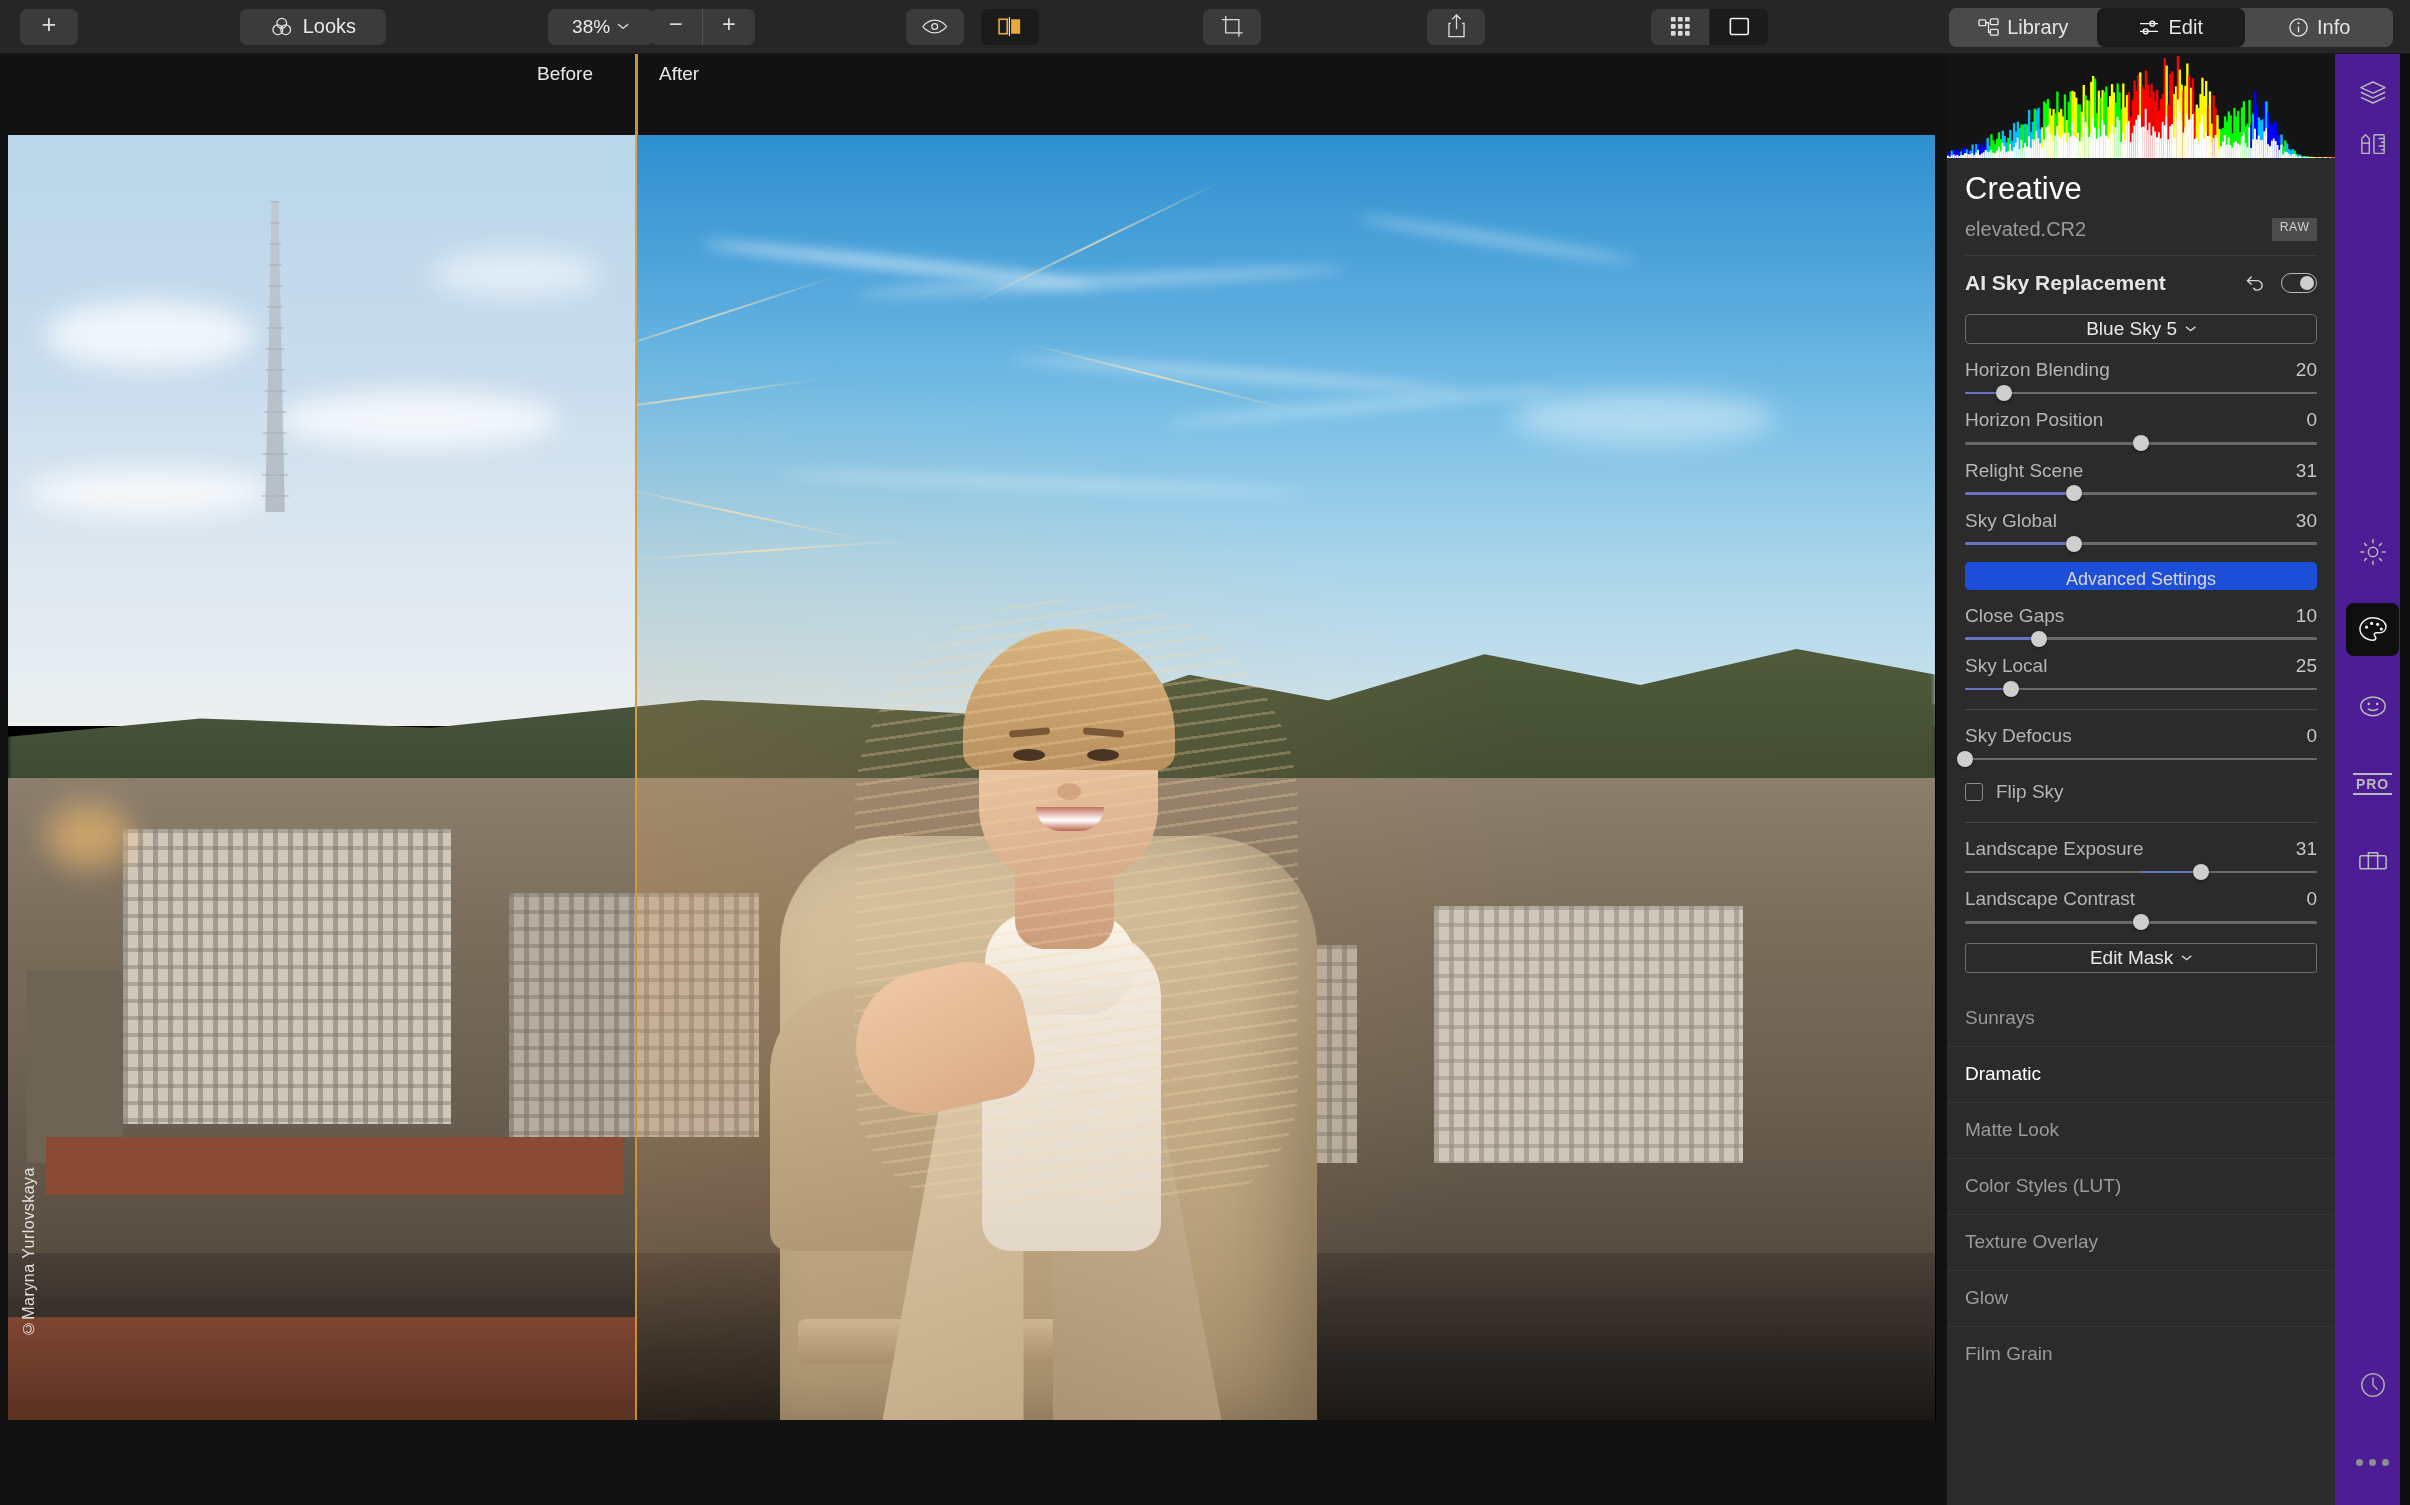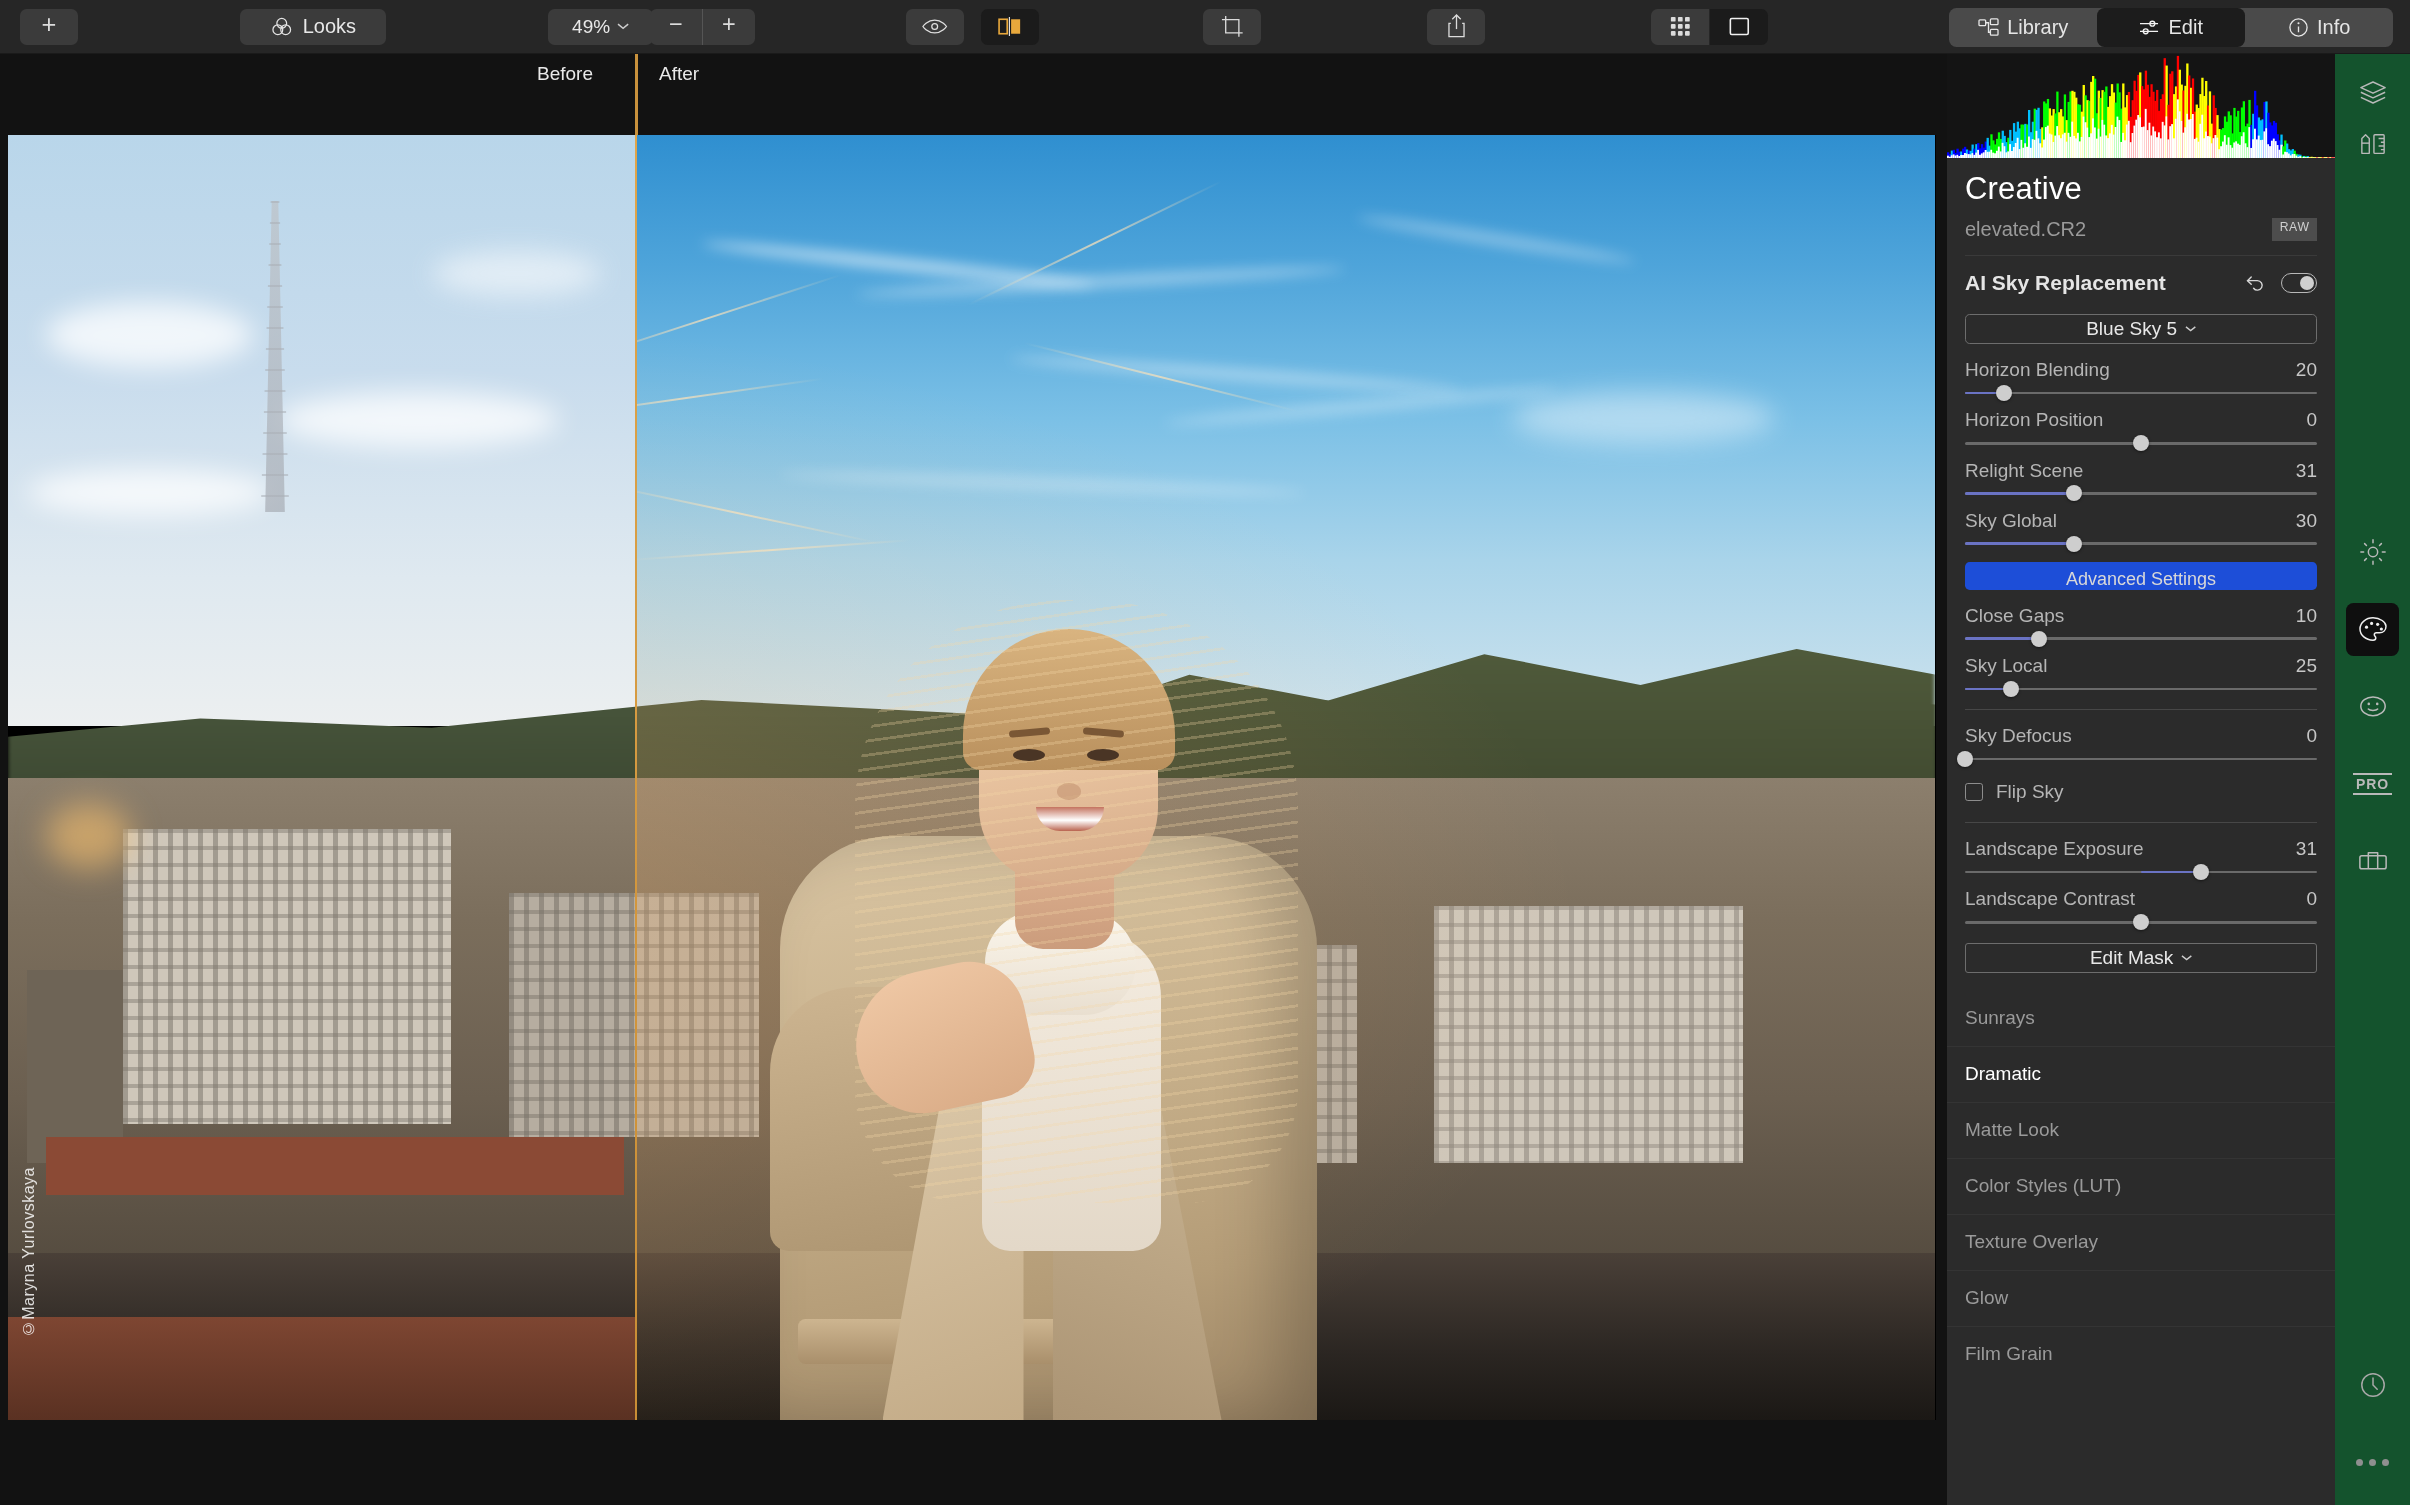--- a/index.html
+++ b/index.html
@@ -373,22 +373,22 @@
   .tool-item {
     height: 56px; display: flex; align-items: center;
     padding: 0 18px; font-size: 19px; color: #9a9a9a;
     border-top: 0.9px solid #343434; cursor: pointer;
   }
   .tool-item.active { color: #ffffff; }
   .tool-item:first-child { border-top: none; }
 
   
   .rail {
-    position: absolute; top: 54px; left: 2335px; width: 75px; height: 1452px;
-    background: #14532d;
+    position: absolute; top: 54px; left: 2335px; width: 65px; height: 1452px;
+    background: #4c1d95;
     text-decoration: underline;
   }
   .rail-icon {
     width: 53px; height: 53px; margin: 0 auto;
     display: flex; align-items: center; justify-content: center;
     border-radius: 7.5px; cursor: pointer; color: #b9b9b9;
   }
   .rail-icon.active { background: #0f0f0f; color: #f0f0f0; }
   .rail-g1 { position: absolute; top: 11.3px; left: 0; width: 75px; }
   .rail-g2 { position: absolute; top: 471px; left: 0; width: 75px; }
@@ -420,21 +420,21 @@
         <svg width="23.5" height="23.5" viewBox="0 0 24 24" fill="none" stroke="#e4e4e4" stroke-width="1.3">
           <circle cx="12" cy="8.5" r="5"></circle>
             <circle cx="8" cy="15" r="5"></circle>
             <circle cx="16" cy="15" r="5"></circle>
         </svg>
       </span>
       <span class="label">Looks</span>
     </div>
 
     <div class="tb-btn filled tb-zoom">
-      <span class="label">49%</span>
+      <span class="label">38%</span>
       <span>
         <svg width="12.2" height="8.5" viewBox="0 0 12 8" fill="none" stroke="#cdcdcd" stroke-width="1.5">
             <path d="M1 2l5 4 5-4"></path>
           </svg>
       </span>
     </div>
 
     <div class="tb-minusplus">
       <div class="mp-half">
         <span class="mp-glyph">−</span>

